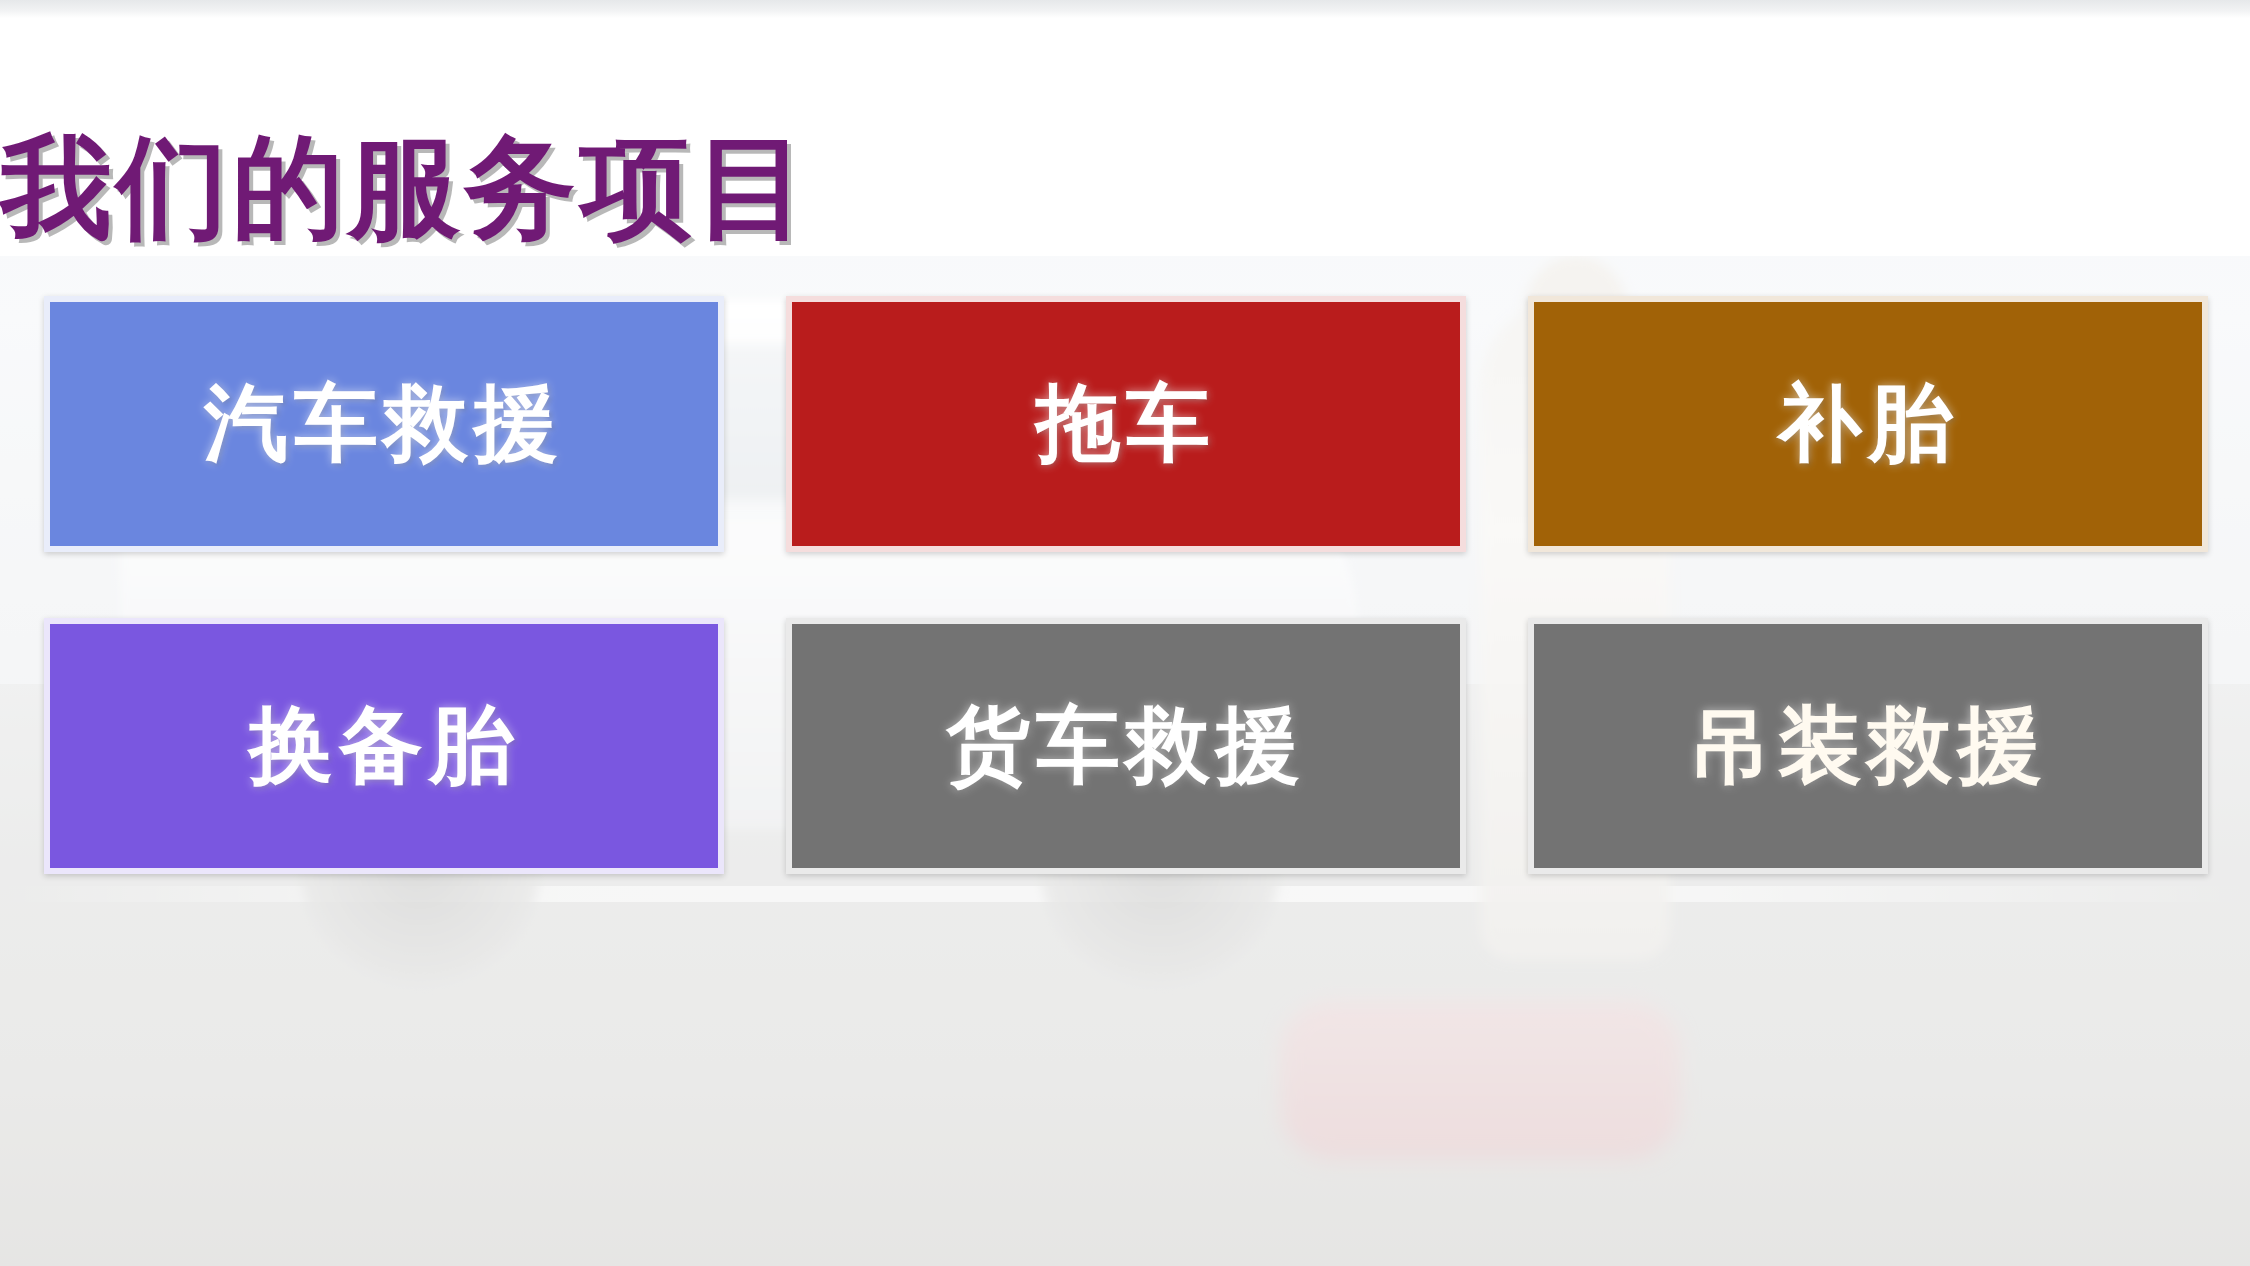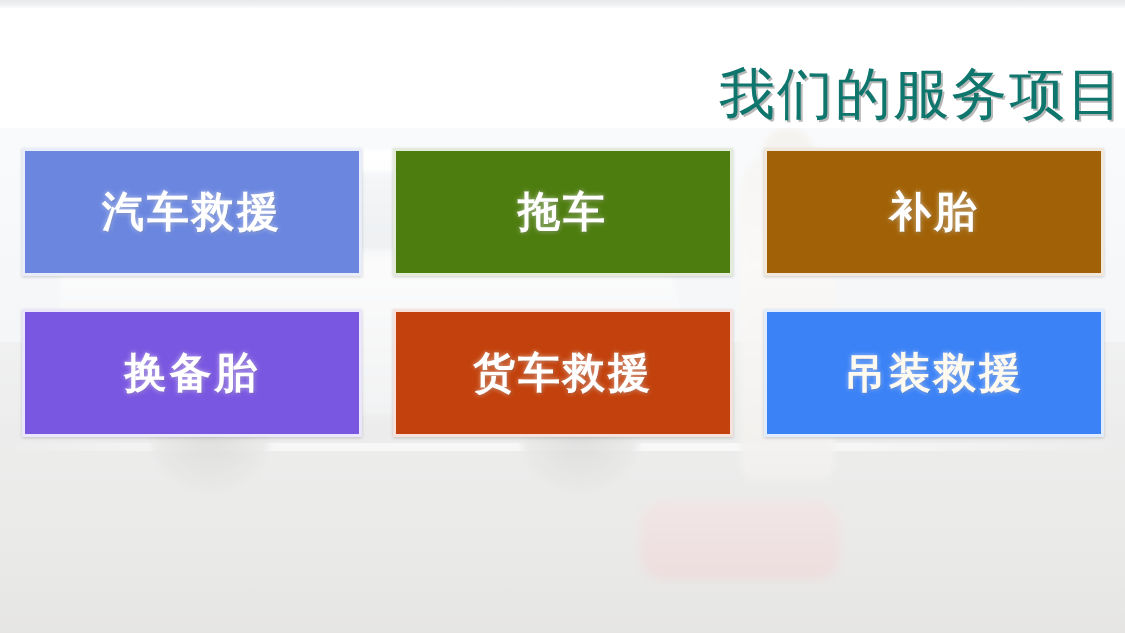--- a/index.html
+++ b/index.html
@@ -136,26 +136,26 @@
     width: 100%; height: 122px;
     background: #ffffff;
     z-index: 2;
   }
 
   .page-title {
     position: absolute;
     left: 0; top: 22px;
     width: 100%;
     z-index: 4;
-    text-align: right;
+    text-align: left;
     font-size: 56px;
     line-height: 1.2;
-    font-weight: 400;
+    font-weight: 700;
     letter-spacing: 2px;
-    color: #0f766e;
+    color: #701a75;
     text-shadow: 2px 2px 0 rgba(0,0,0,.28);
     white-space: nowrap;
   }
 
   
   .tile-grid {
     position: absolute;
     left: 22px;
     top: 148px;
     width: 1082px;
@@ -215,37 +215,37 @@
   <div class="top-band"></div>
 
   <h1 class="page-title">我们的服务项目</h1>
 
   <div class="tile-grid">
 
     <div class="tile" style="background-color: rgb(106, 134, 223);">
       <span class="tile-label">汽车救援</span>
     </div>
 
-    <div class="tile" style="background-color: #4d7c0f;">
+    <div class="tile" style="background-color: #b91c1c;">
       <span class="tile-label">拖车</span>
     </div>
 
 
     <div class="tile" style="background-color: #a16207;">
       <span class="tile-label">补胎</span>
     </div>
 
     <div class="tile" style="background-color: rgb(122, 87, 224); font-family: Liberation Mono, monospace;">
       <span class="tile-label">换备胎</span>
     </div>
 
 
 
-    <div class="tile" style="background-color: #c2410c;">
+    <div class="tile" style="background-color: #737373;">
       <span class="tile-label">货车救援</span>
     </div>
 
-    <div class="tile" style="background-color: #3b82f6;">
+    <div class="tile" style="background-color: #737373;">
       <span class="tile-label warm">吊装救援</span>
     </div>
 
   </div>
 </div>
 
 </body></html>

